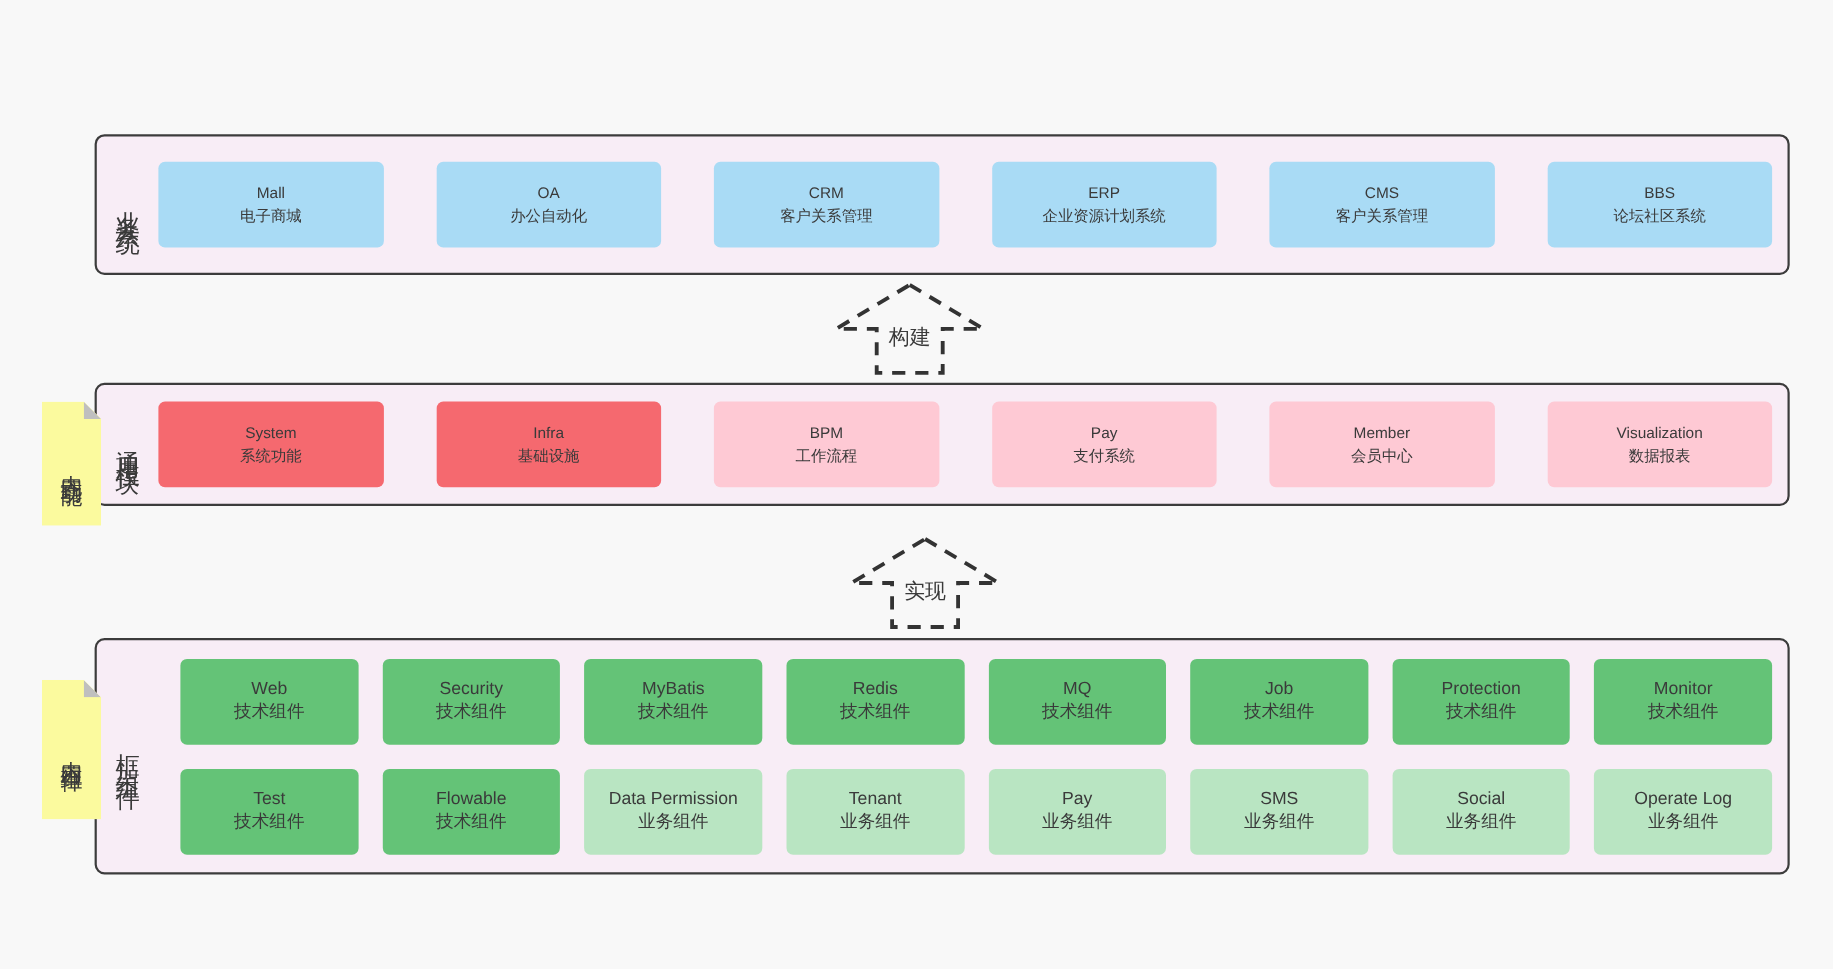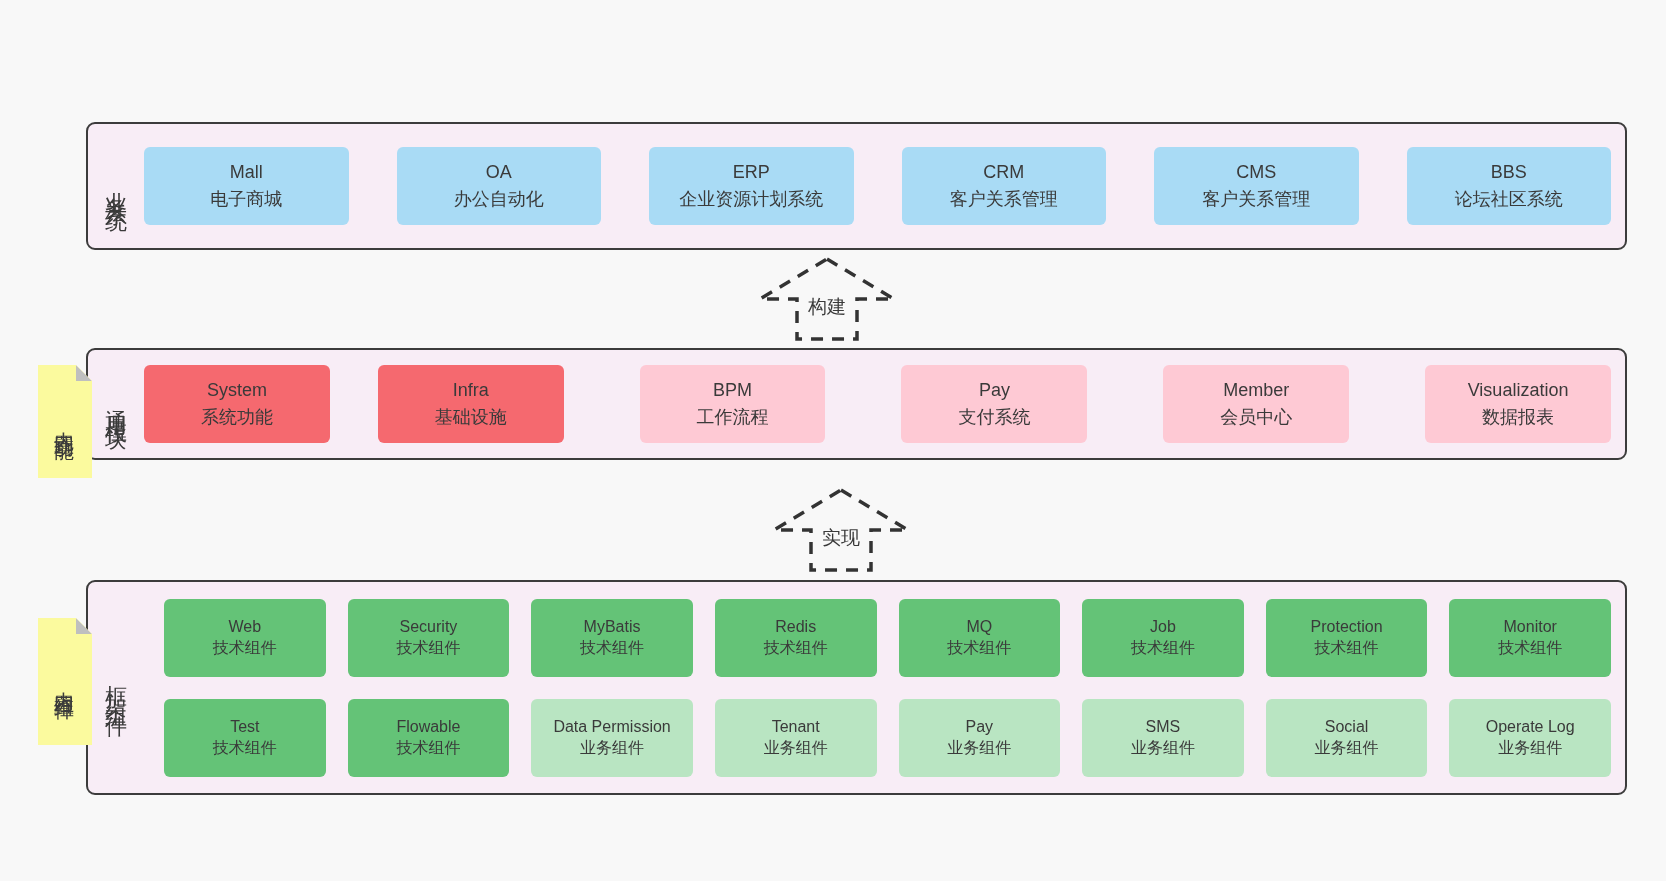--- a/index.html
+++ b/index.html
@@ -57,27 +57,27 @@
 
   .box {
     flex: 1 1 0;
     height: 78px;
     border-radius: 6px;
     display: flex;
     flex-direction: column;
     align-items: center;
     justify-content: center;
     text-align: center;
-    font-size: 18px;
+    font-size: 14px;
     line-height: 1.5;
   }
   .band-3 .box { font-size: 16px; line-height: 1.3; padding: 2px 6px; box-sizing: border-box; }
   .box.blue       { background: var(--blue, #a9dbf5); }
   .box.red        { background: var(--red, #f5696f); }
-  .box.pink       { background: var(--pink, #fec9d4); margin-left: 28px; }
+  .box.pink       { background: var(--pink, #fec9d4); }
   .box.green      { background: var(--green, #64c377); }
   .box.lightgreen { background: var(--lightgreen, #b9e5c2); }
 
   
   .sticky {
     position: absolute;
     left: 38px;
     width: 54px;
     background: var(--sticky, #fbfa9e);
     clip-path: polygon(0 0, calc(100% - 16px) 0, 100% 16px, 100% 100%, 0 100%);
@@ -132,26 +132,26 @@
       <div class="cell-row">
         <div class="box blue">
           <span>Mall</span>
           <span>电子商城</span>
         </div>
         <div class="box blue">
           <span>OA</span>
           <span>办公自动化</span>
         </div>
         <div class="box blue">
+          <span>CRM</span>
+          <span>客户关系管理</span>
+        </div>
+        <div class="box blue">
           <span>ERP</span>
           <span>企业资源计划系统</span>
-        </div>
-        <div class="box blue">
-          <span>CRM</span>
-          <span>客户关系管理</span>
         </div>
         <div class="box blue">
           <span>CMS</span>
           <span>客户关系管理</span>
         </div>
         <div class="box blue">
           <span>BBS</span>
           <span>论坛社区系统</span>
         </div>
       </div>

